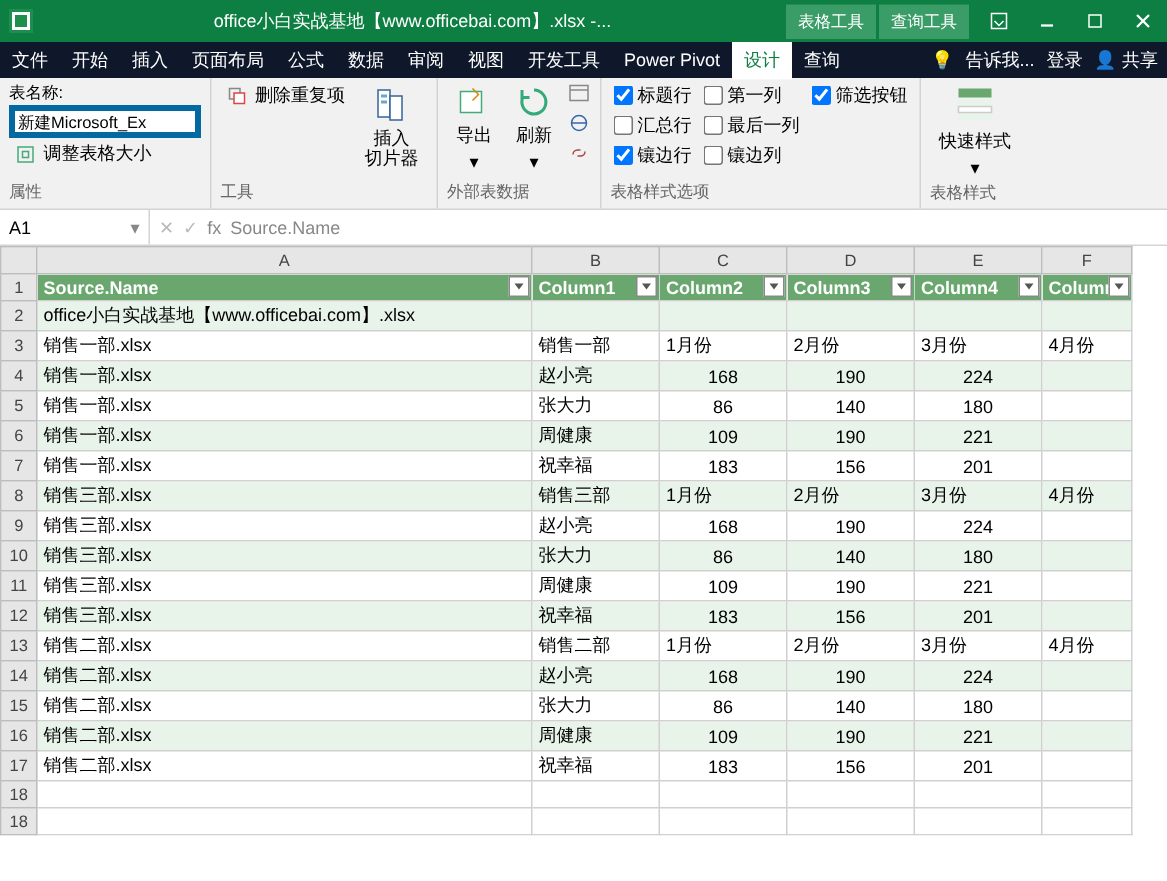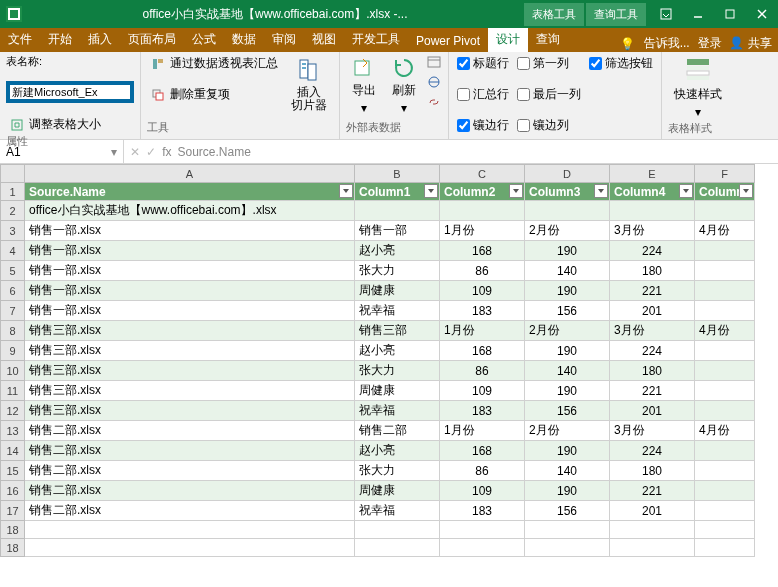--- a/index.html
+++ b/index.html
@@ -4,36 +4,36 @@
 <style>
 *{box-sizing:border-box;margin:0;padding:0;font-family:"Microsoft YaHei",sans-serif;font-size:12px}
 body{background:#fff;width:778px;height:587px;overflow:hidden}
 .titlebar{background:#0e7f42;height:28px;display:flex;align-items:center;color:#fff;position:relative}
 .title-text{flex:1;text-align:center;font-size:12px}
 .ctx-tabs{display:flex;margin-right:4px}
 .ctx-tab{background:#3a9c66;padding:4px 8px;margin-left:2px;font-size:11px}
 .win-controls{display:flex;gap:0}
 .win-btn{width:32px;height:28px;display:flex;align-items:center;justify-content:center;cursor:pointer}
 .win-btn svg{fill:#fff;stroke:#fff}
-.menubar{background:#a16207;height:24px;display:flex;align-items:flex-end;color:#fff}
+.menubar{background:#0f172a;height:24px;display:flex;align-items:center;color:#fff}
 .menu-item{padding:4px 8px;cursor:pointer;font-size:12px}
 .menu-item.active{background:#fff;color:#0e7f42}
 .menu-right{margin-left:auto;display:flex;align-items:center;padding-right:6px;gap:8px;font-size:11px}
 .ribbon{background:#f1f1f1;height:88px;border-bottom:1px solid #d4d4d4;display:flex}
 .rgroup{border-right:1px solid #d4d4d4;padding:2px 6px;display:flex;flex-direction:column;justify-content:space-between}
 .rgroup-label{text-align:left;font-size:11px;color:#666;padding-bottom:2px}
 .rg-body{flex:1;display:flex;gap:4px;align-items:flex-start}
-.rg-col{display:flex;flex-direction:column;gap:12px}
+.rg-col{display:flex;flex-direction:column;gap:1px}
 .rg-item{display:flex;align-items:center;gap:4px;padding:1px 3px;cursor:pointer;white-space:nowrap;font-size:11px}
 .input-sm{border:4px solid #0369a1;padding:1px 2px;width:128px;font-size:11px}
 .big-btn{display:flex;flex-direction:column;align-items:center;justify-content:center;padding:2px 6px;cursor:pointer;text-align:center;font-size:11px;gap:2px}
 .cb{display:flex;align-items:center;gap:3px;font-size:11px;padding:1px 2px}
 .cb input{margin:0}
 .namebox-row{height:24px;display:flex;align-items:center;border-bottom:1px solid #d4d4d4;background:#fff}
-.namebox{width:124px;border-right:1px solid #d4d4d4;padding:0 6px;display:flex;align-items:center;height:100%}
+.namebox{width:100px;border-right:1px solid #d4d4d4;padding:0 6px;display:flex;align-items:center;height:100%}
 .fx-area{display:flex;align-items:center;gap:6px;padding:0 6px;flex:1}
 .fx-label{color:#888}
 .fx-input{border:none;outline:none;flex:1;font-size:12px;color:#888}
 .sheet{position:relative;overflow:auto}
 table{border-collapse:collapse;table-layout:fixed}
 .colhdr td{background:#e6e6e6;border:1px solid #bdbdbd;text-align:center;font-size:11px;color:#444;height:18px}
 .rowhdr{background:#e6e6e6;border:1px solid #bdbdbd;text-align:center;font-size:11px;color:#444;width:24px}
 .cell{border:1px solid #d0d0d0;padding:1px 4px;height:18px;font-size:12px;white-space:nowrap;overflow:hidden}
 .thdr{background:#6aa76f;color:#fff;font-weight:bold;position:relative}
 .thdr .dd{position:absolute;right:1px;top:1px;width:14px;height:14px;background:#fff;border:1px solid #888;display:flex;align-items:center;justify-content:center}
@@ -125,29 +125,20 @@
       </div>
     <div class="rgroup-label">属性</div>
   </div>
 
   <div class="rgroup">
     <div class="rg-body">
       <div class="rg-col">
         <div class="rg-item">
             <span class="icon-box">
               <svg width="12" height="12">
-                <rect x="1" y="1" width="4" height="10" fill="#6aa"></rect>
-                <rect x="6" y="1" width="5" height="4" fill="#ca6"></rect>
-              </svg>
-            </span>
-            <span>通过数据透视表汇总</span>
-          </div>
-        <div class="rg-item">
-            <span class="icon-box">
-              <svg width="12" height="12">
                 <rect x="1" y="1" width="7" height="7" fill="none" stroke="#888"></rect>
                 <rect x="4" y="4" width="7" height="7" fill="#fff" stroke="#d44"></rect>
               </svg>
             </span>
             <span>删除重复项</span>
           </div>
       </div>
       <div class="big-btn">
         <span class="icon-box" style="width:28px;height:28px">
             <svg width="24" height="24">
@@ -240,20 +231,21 @@
             <span>镶边列</span>
           </label>
       </div>
       <div class="rg-col">
         <label class="cb">
             <input type="checkbox" checked="" style="">
             <span>筛选按钮</span>
           </label>
       </div>
     </div>
+    <div class="rgroup-label">表格样式选项</div>
   </div>
 
   <div class="rgroup" style="border-right:none">
     <div class="rg-body">
       <div class="big-btn">
         <span class="icon-box" style="width:28px;height:28px">
             <svg width="26" height="26">
               <rect x="2" y="2" width="22" height="6" fill="#6aa76f"></rect>
               <rect x="2" y="9" width="22" height="4" fill="#e8f3e9"></rect>
               <rect x="2" y="14" width="22" height="4" fill="#fff" stroke="#ccc"></rect>

